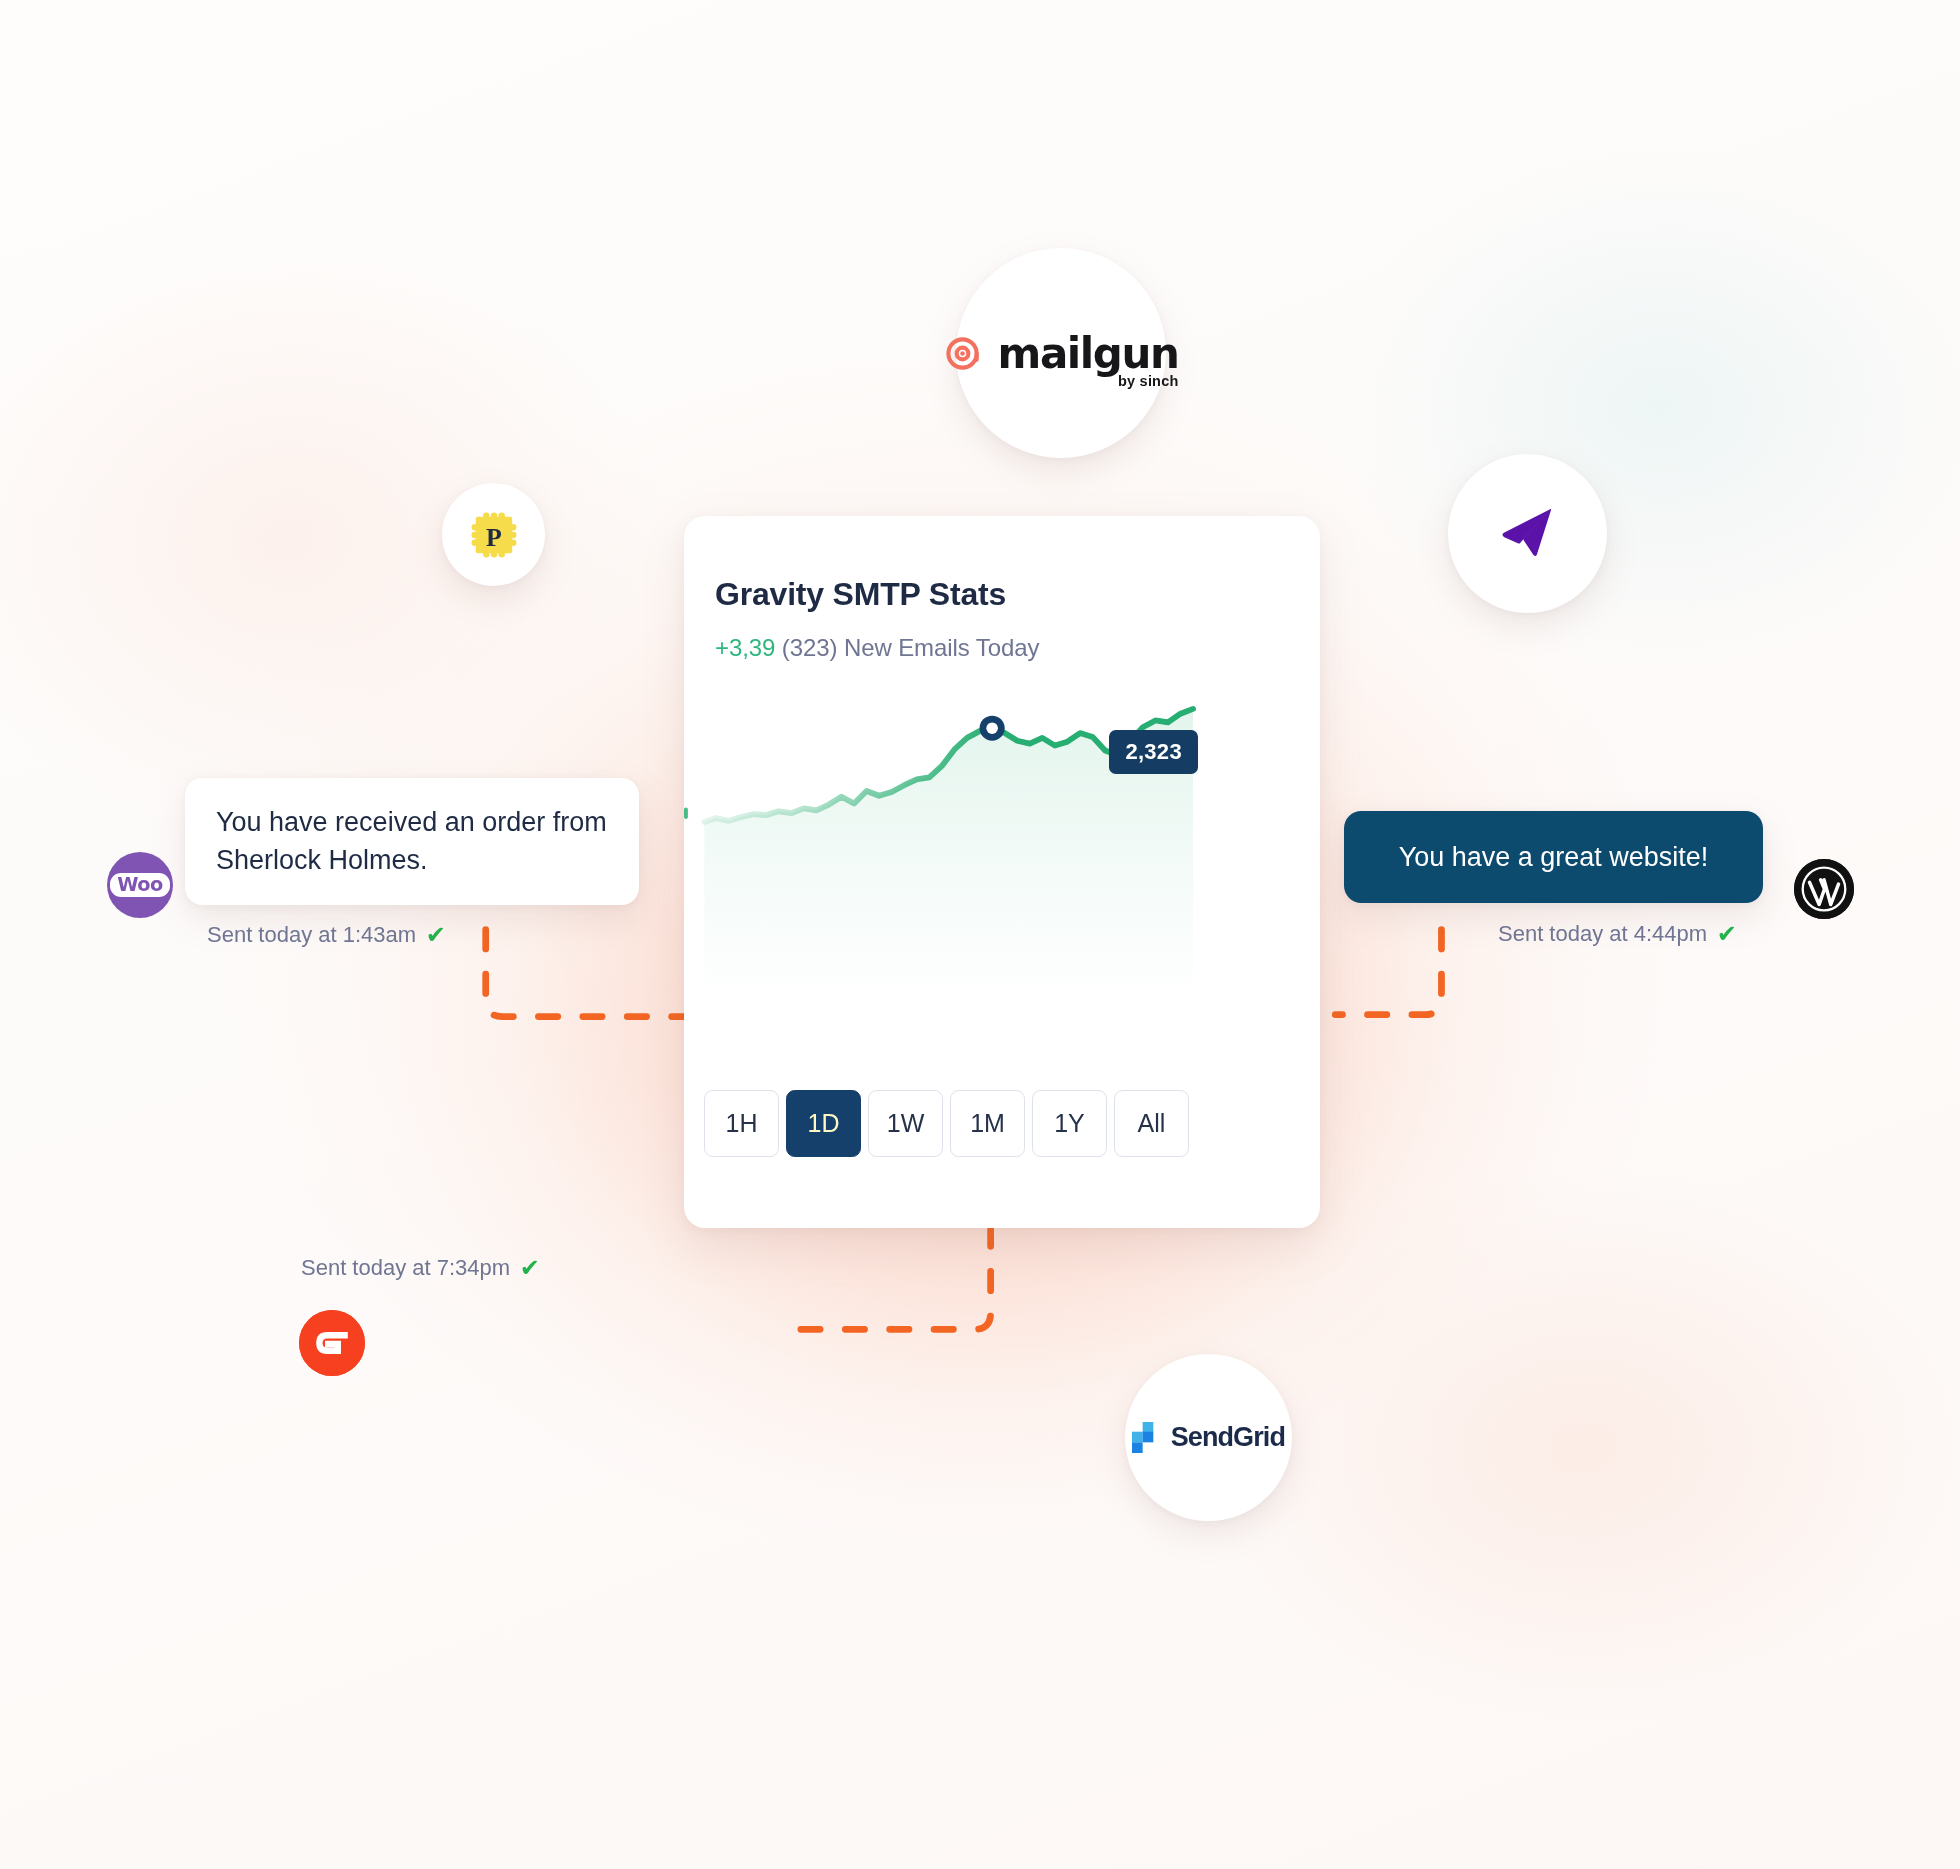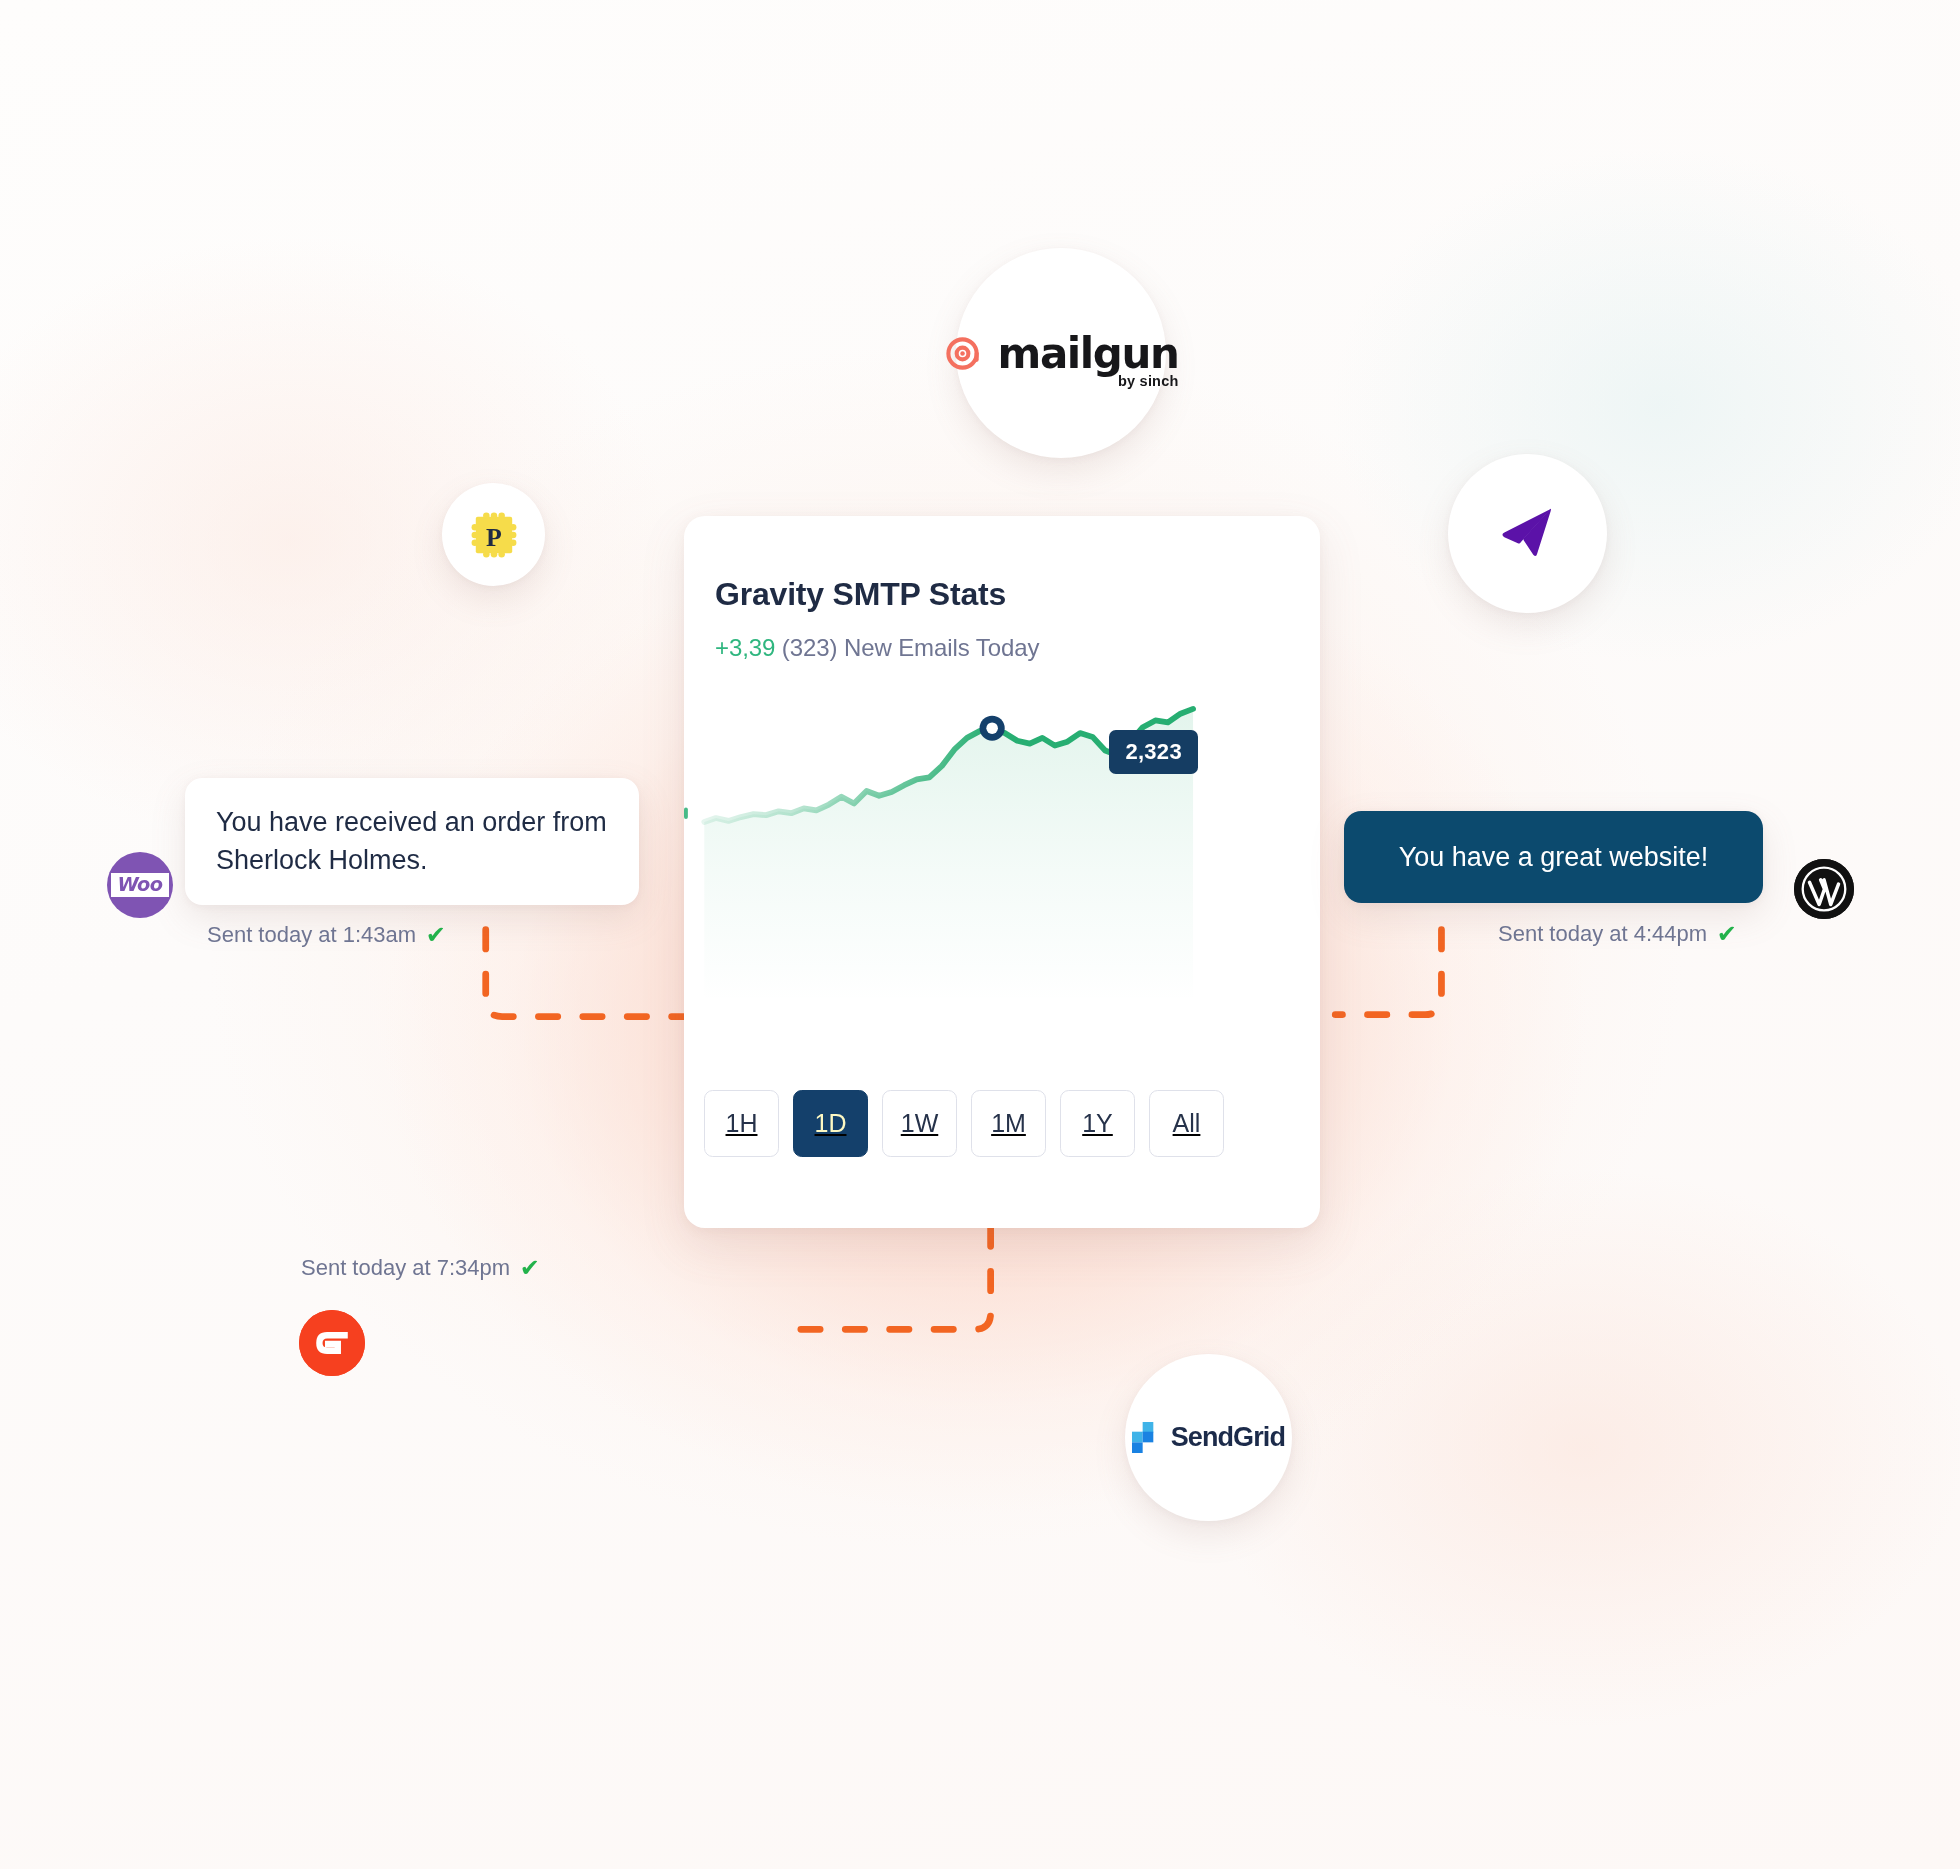--- a/index.html
+++ b/index.html
@@ -94,22 +94,21 @@
     border-radius: 6.8px;
     letter-spacing: 0.3px;
   }
 
   
   #range-buttons {
     position: absolute;
     left: 20px;
     top: 574px;
     display: flex;
-    gap: 14px;
-    text-decoration: underline;
+    gap: 7px;
   }
   .range-btn {
     width: 75px;
     height: 67px;
     border: 1.5px solid #dfe1ea;
     border-radius: 8.7px;
     background: #ffffff;
     color: #26324a;
     font-size: 25px;
     font-family: "Liberation Sans", sans-serif;
@@ -216,26 +215,25 @@
   }
   #avatar-woo { left: 107px; top: 852px; width: 66px; height: 66px; background: #7f54b3; }
   #avatar-wp  { left: 1794px; top: 859px; width: 60px; height: 60px; background: #111111; }
   #avatar-gf  { left: 299px; top: 1310px; width: 66px; height: 66px; background: #f6401f; }
 
   .woo-mark {
     font-size: 19.3px;
     font-weight: bold;
     color: #7f54b3;
     background: #ffffff;
-    border-radius: 0;
+    border-radius: 11px;
     padding: 1.9px 6.8px 2.9px;
     letter-spacing: -0.5px;
     line-height: 1;
     font-family: "DejaVu Sans", sans-serif;
-    font-style: italic;
   }
 </style>
 </head>
 <body>
 
 <div id="bg-glow-wrap"></div>
 
 <svg id="connectors" viewBox="0 0 2030 1936" xmlns="http://www.w3.org/2000/svg">
 
   <path d="M 503 963 L 503 1036 Q 503 1053 520 1053 L 708 1053" fill="none" stroke="#f26522" stroke-width="7" stroke-linecap="round" stroke-dasharray="20 26"></path>

